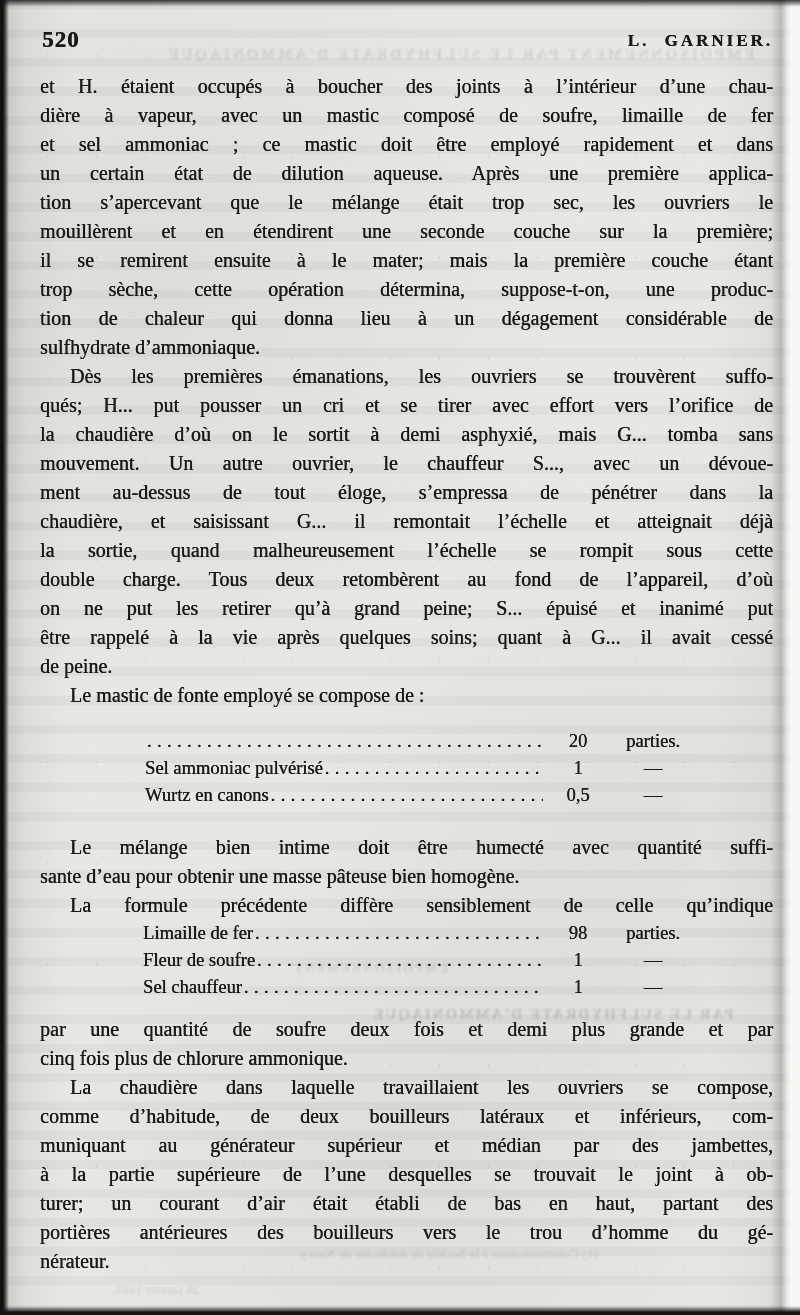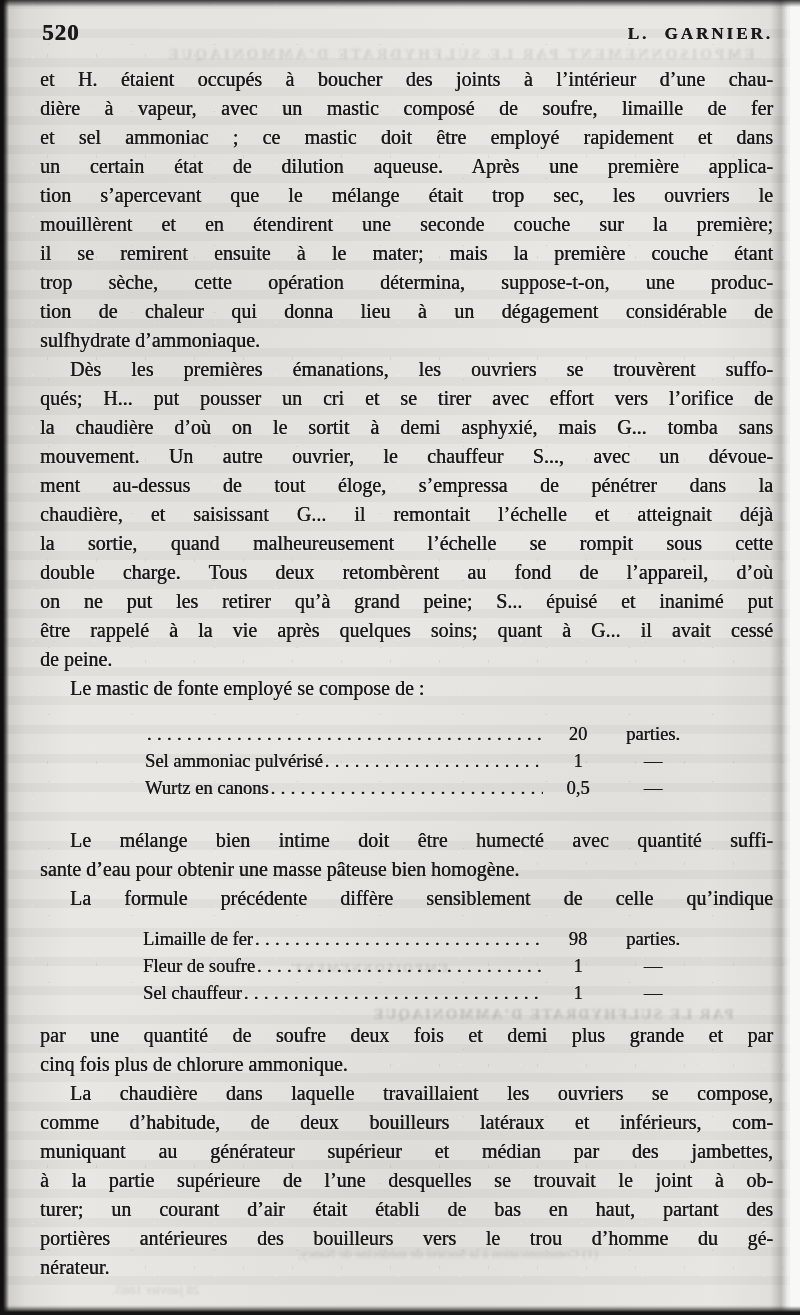--- a/index.html
+++ b/index.html
@@ -30,38 +30,38 @@
     background:linear-gradient(90deg,#111 0 3px, rgba(25,25,25,.75) 5px, rgba(25,25,25,0));}
   .edge-top{position:absolute;left:0;top:0;right:0;height:7px;
     background:linear-gradient(180deg, rgba(15,15,15,.8), rgba(15,15,15,0));}
   .edge-bottom{position:absolute;left:0;bottom:0;right:0;height:9px;
     background:linear-gradient(0deg,#151515 0 3px, rgba(20,20,20,.6) 5px, rgba(20,20,20,0));}
   .fold-right{position:absolute;top:0;bottom:0;left:770px;width:20px;
     background:linear-gradient(90deg, rgba(0,0,0,0), rgba(0,0,0,0.16) 55%, rgba(255,255,255,0.55) 90%);}
   .edge-right{position:absolute;top:0;bottom:0;left:790px;width:10px;background:#f8f8f6;}
 
   .content{position:absolute;left:40px;top:0;width:733px;}
-  .pg-header{position:relative;height:30px;margin-top:20px;margin-bottom:15px;}
+  .pg-header{position:relative;height:30px;margin-top:27px;margin-bottom:15px;}
   .pg-number{position:absolute;left:2px;top:0;font-size:23px;font-weight:bold;letter-spacing:1px;
     text-shadow:0.4px 0 0 currentColor;}
   .running-title{position:absolute;left:0;right:0;top:4px;text-align:right;font-size:17px;
     letter-spacing:3px;word-spacing:8px;font-weight:bold;text-shadow:0.3px 0 0 currentColor;}
 
   .para{margin:0;}
   .line{
     font-size:20px;line-height:29px;white-space:nowrap;
     text-align:justify;text-align-last:justify;white-space:normal;
     text-shadow:0.35px 0 0 currentColor;
   }
   .line.end{text-align-last:left;}
   .line.ind{text-indent:30px;}
   .it{font-style:italic;}
 
   .ftable{margin:18px 70px 24px 105px;}
-  .ftable.second{margin:13px 70px 14px 103px;font-family:Liberation Serif, serif;}
+  .ftable.second{margin:0 70px 14px 103px;font-family:Liberation Serif, serif;}
   .frow{display:flex;align-items:baseline;font-size:18.5px;line-height:27px;
     text-shadow:0.35px 0 0 currentColor;}
   .flabel{white-space:nowrap;}
   .dots{flex:1;overflow:hidden;white-space:nowrap;margin:0 10px 0 2px;}
   .dots::after{content:"......................................................................";
     letter-spacing:5.5px;font-size:18px;}
   .fval{width:50px;text-align:center;white-space:nowrap;}
   .funit{width:100px;text-align:center;white-space:nowrap;}
 
   

